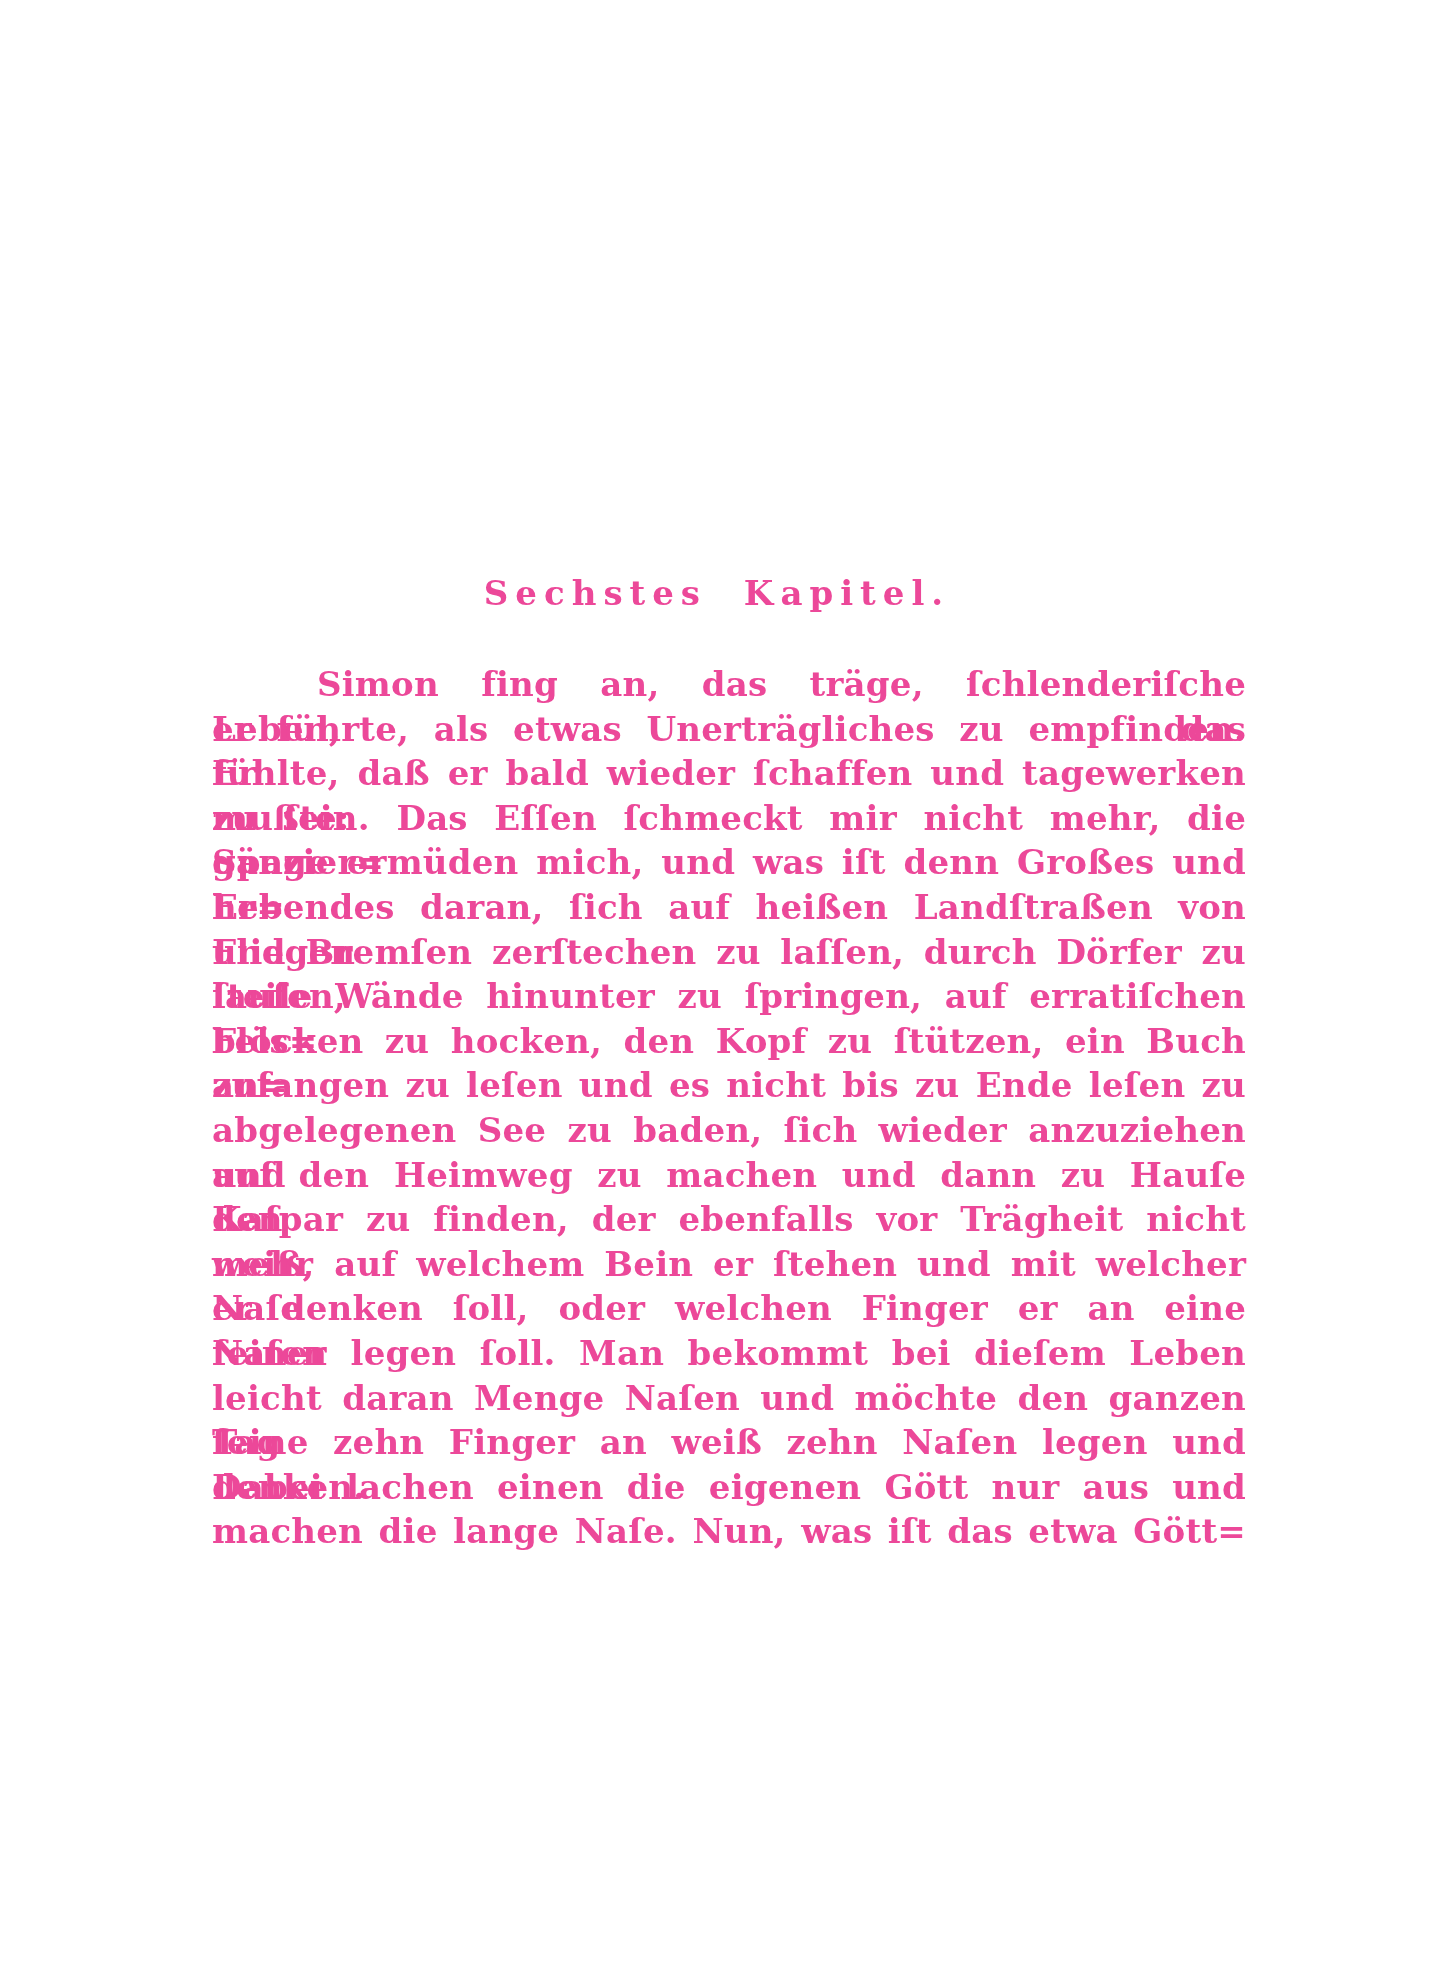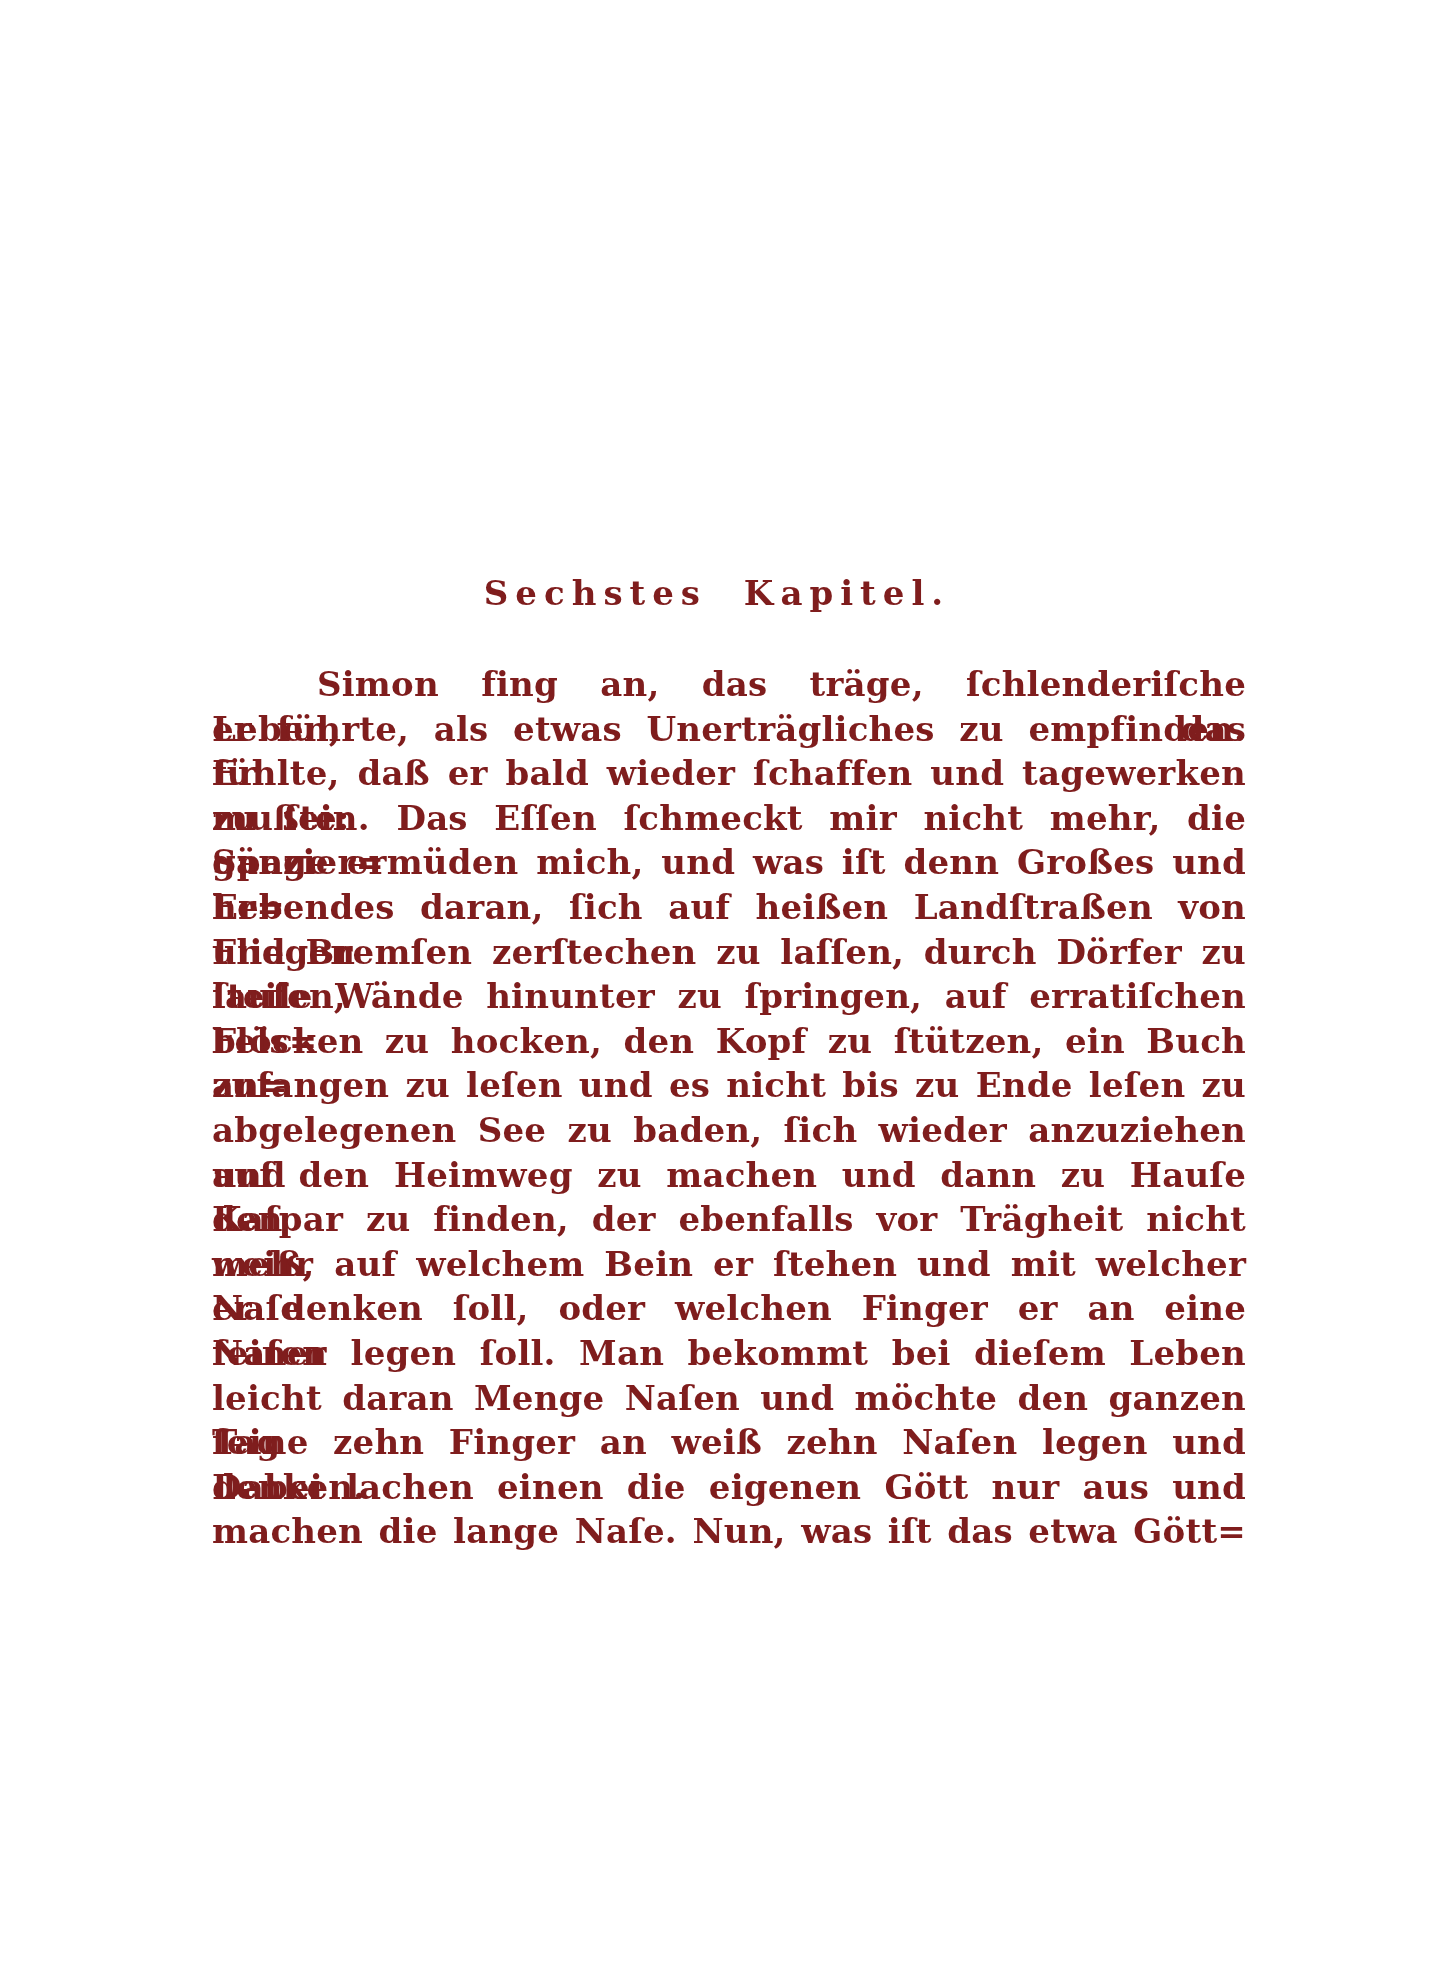--- a/index.html
+++ b/index.html
@@ -5,21 +5,21 @@
   html, body {
     margin: 0;
     padding: 0;
     background: #ffffff;
   }
   .scan-page {
     position: relative;
     width: 1456px;
     height: 1980px;
     background: #ffffff;
-    color: #7f1d1d;
+    color: #ec4899;
     font-family: "DejaVu Serif", "Liberation Serif", serif;
     overflow: hidden;
   }
   .chapter-heading {
     position: absolute;
     top: 576px;
     left: 200px;
     width: 1034px;
     text-align: center;
     font-size: 34px;

